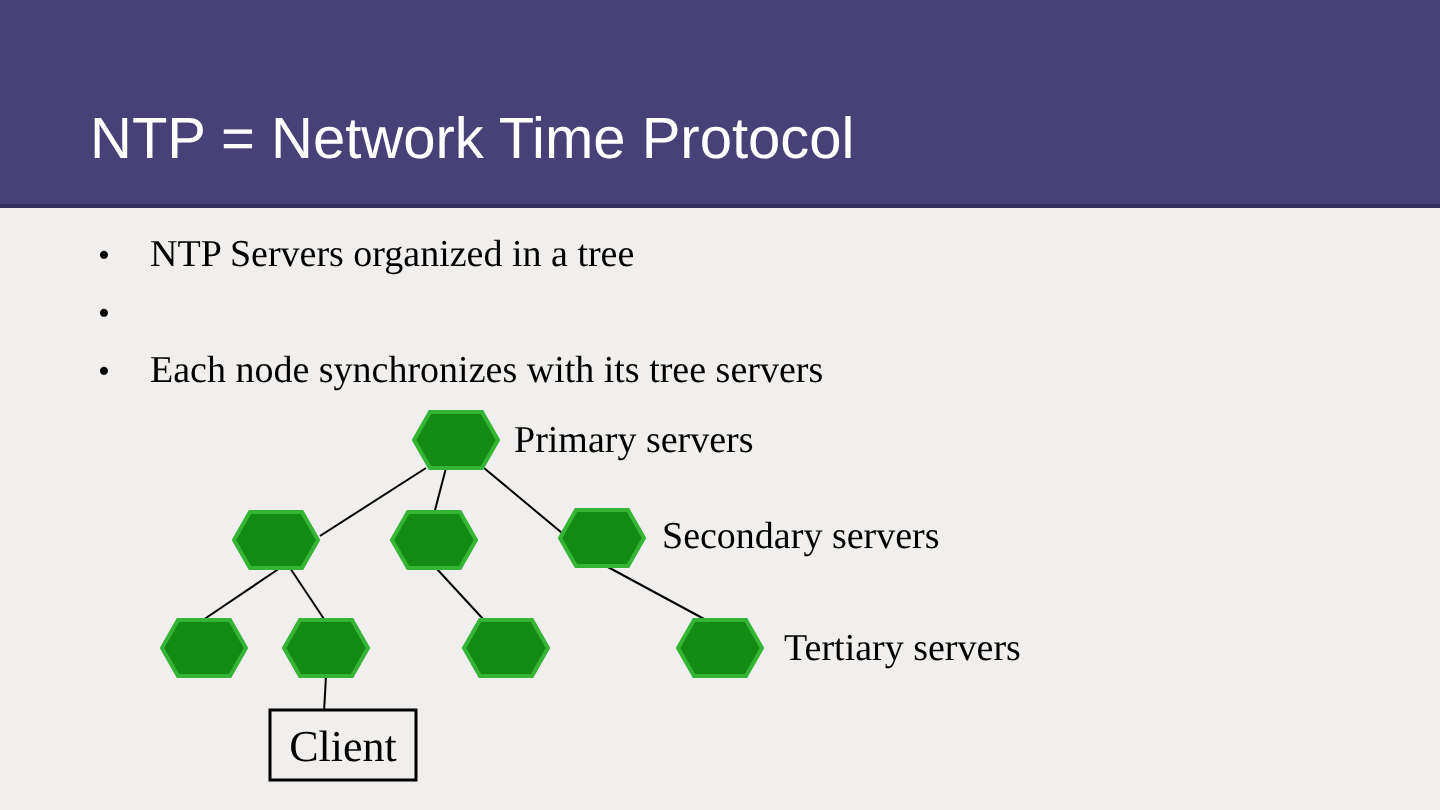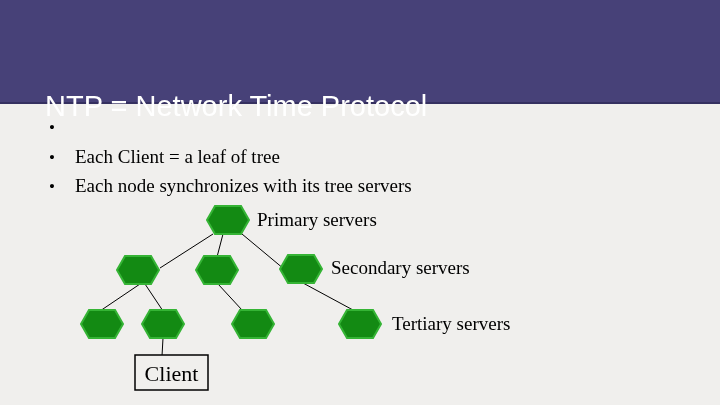--- a/index.html
+++ b/index.html
@@ -23,21 +23,20 @@
     box-sizing: content-box;
   }
   .slide-title {
     position: absolute;
     left: 45px; top: 56px;
     font-family: "Liberation Sans", sans-serif;
     font-size: 29px;
     line-height: 1;
     color: var(--title-text, #ffffff);
     white-space: nowrap;
-    margin-top: 36px;
   }
   .bullets {
     position: absolute;
     left: 45px; top: 113px;
     margin: 0; padding: 0;
     list-style: none;
   }
   .bullets li {
     display: flex;
     align-items: baseline;
@@ -71,24 +70,24 @@
 </style>
 </head>
 <body>
 
 <div class="slide">
   <div class="title-bar"></div>
   <div class="slide-title">NTP = Network Time Protocol</div>
   <ul class="bullets" id="bullet-list">
       <li>
         <span class="dot">•</span>
+        <span>NTP Servers organized in a tree</span>
       </li>
       <li>
         <span class="dot">•</span>
-        <span>Each Client = a leaf of tree</span>
       </li>
       <li>
         <span class="dot">•</span>
         <span>Each node synchronizes with its tree servers</span>
       </li>
     </ul>
   <svg id="diagram" class="diagram-svg" width="720" height="405" viewBox="0 0 720 405">
       <line x1="213" y1="234" x2="160" y2="268" stroke="#000000" stroke-width="1"></line>
       <line x1="223" y1="234" x2="217" y2="257" stroke="#000000" stroke-width="1"></line>
       <line x1="242" y1="234" x2="296" y2="279" stroke="#000000" stroke-width="1"></line>

